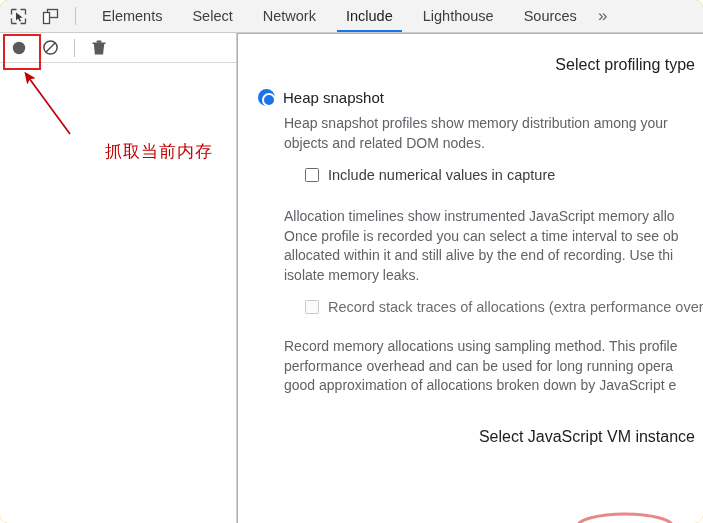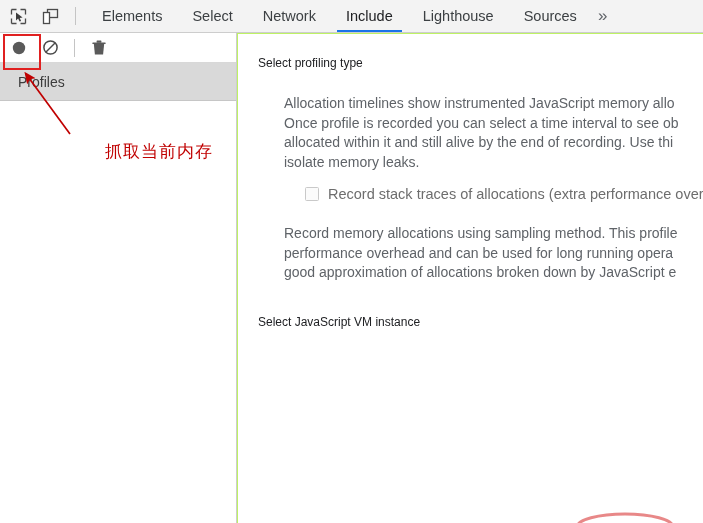--- a/index.html
+++ b/index.html
@@ -7,21 +7,22 @@
     margin: 0; padding: 0;
     width: 703px; height: 523px;
     overflow: hidden;
     background: #ffffff;
     font-family: "Liberation Sans", sans-serif;
   }
   #app {
     position: relative;
     width: 703px; height: 523px;
     overflow: hidden;
-    background: #bef264;
+    background: #eab308;
+    border-radius: 8px;
   }
 
   
   #tabbar {
     position: absolute; left: 0; top: 0;
     width: 703px; height: 33px;
     background: #f3f3f3;
     border-bottom: 1px solid #cdcdcd;
     display: flex; align-items: stretch;
   }
@@ -106,25 +107,26 @@
   
   #main {
     position: absolute;
     left: 238px; top: 34px;
     width: 465px; height: 489px;
     background: #ffffff;
     overflow: hidden;
     padding: 22px 0 0 20px;
   }
   .section-title {
-    font-size: 12px;
+    font-size: 16px;
     color: #202124;
     font-weight: 400;
-    margin: 0 16px 14px 0;
-    white-space: nowrap;
+    margin: 0 8px 14px 0;
+    white-space: nowrap;
+    text-align: right;
   }
   .opt-row {
     display: flex; align-items: flex-start;
     gap: 8px;
     cursor: pointer;
   }
   .radio {
     flex: 0 0 auto;
     width: 17px; height: 17px;
     border-radius: 50%;
@@ -273,29 +275,38 @@
       <div class="sb-icon">
         <svg width="16" height="17" viewBox="0 0 16 17">
           <path d="M2.8 4.4 h10.4 l-1.1 11 h-8.2 Z" fill="#5a5a5a"></path>
           <rect x="5.6" y="1.6" width="4.8" height="2.1" rx="0.4" fill="#5a5a5a"></rect>
           <rect x="1.4" y="3.4" width="13.2" height="1.7" rx="0.5" fill="#5a5a5a"></rect>
         </svg>
       </div>
       <div id="record-highlight"></div>
     </div>
 
-    <div id="profiles-header">
-      <span>Profiles</span>
-    </div>
   </div>
 
   <div id="main">
 
     <h2 class="section-title">Select profiling type</h2>
 
+    <div class="block" id="blk-heap">
+      <div class="opt-row">
+        <span class="radio checked"></span>
+        <span class="opt-label">Heap snapshot</span>
+      </div>
+      <div class="desc">Heap snapshot profiles show memory distribution among your
+objects and related DOM nodes.</div>
+      <div class="cb-row">
+        <span class="checkbox"></span>
+        <span class="cb-label">Include numerical values in capture</span>
+      </div>
+    </div>
 
     <div class="block" id="blk-alloc-inst">
       <div class="desc">Allocation timelines show instrumented JavaScript memory allo
 Once profile is recorded you can select a time interval to see ob
 allocated within it and still alive by the end of recording. Use thi
 isolate memory leaks.</div>
       <div class="cb-row">
         <span class="checkbox dim"></span>
         <span class="cb-label dim">Record stack traces of allocations (extra performance overh</span>
       </div>

